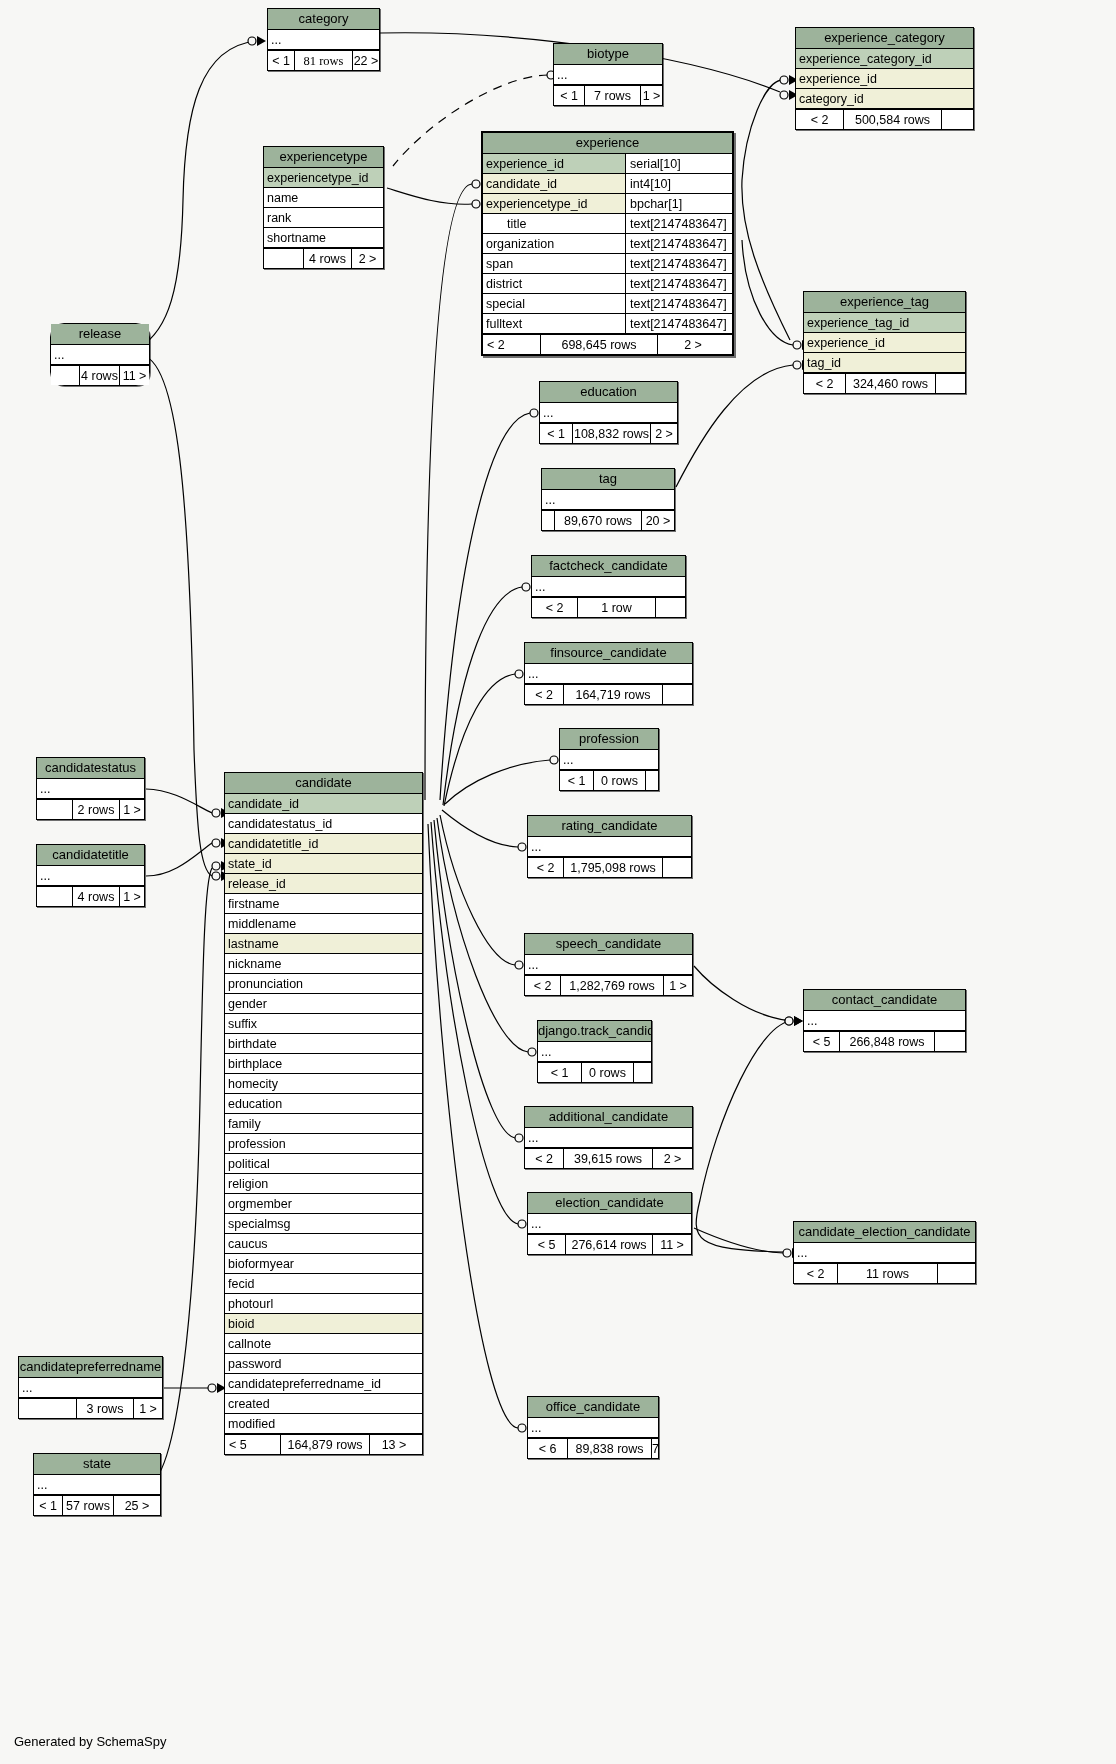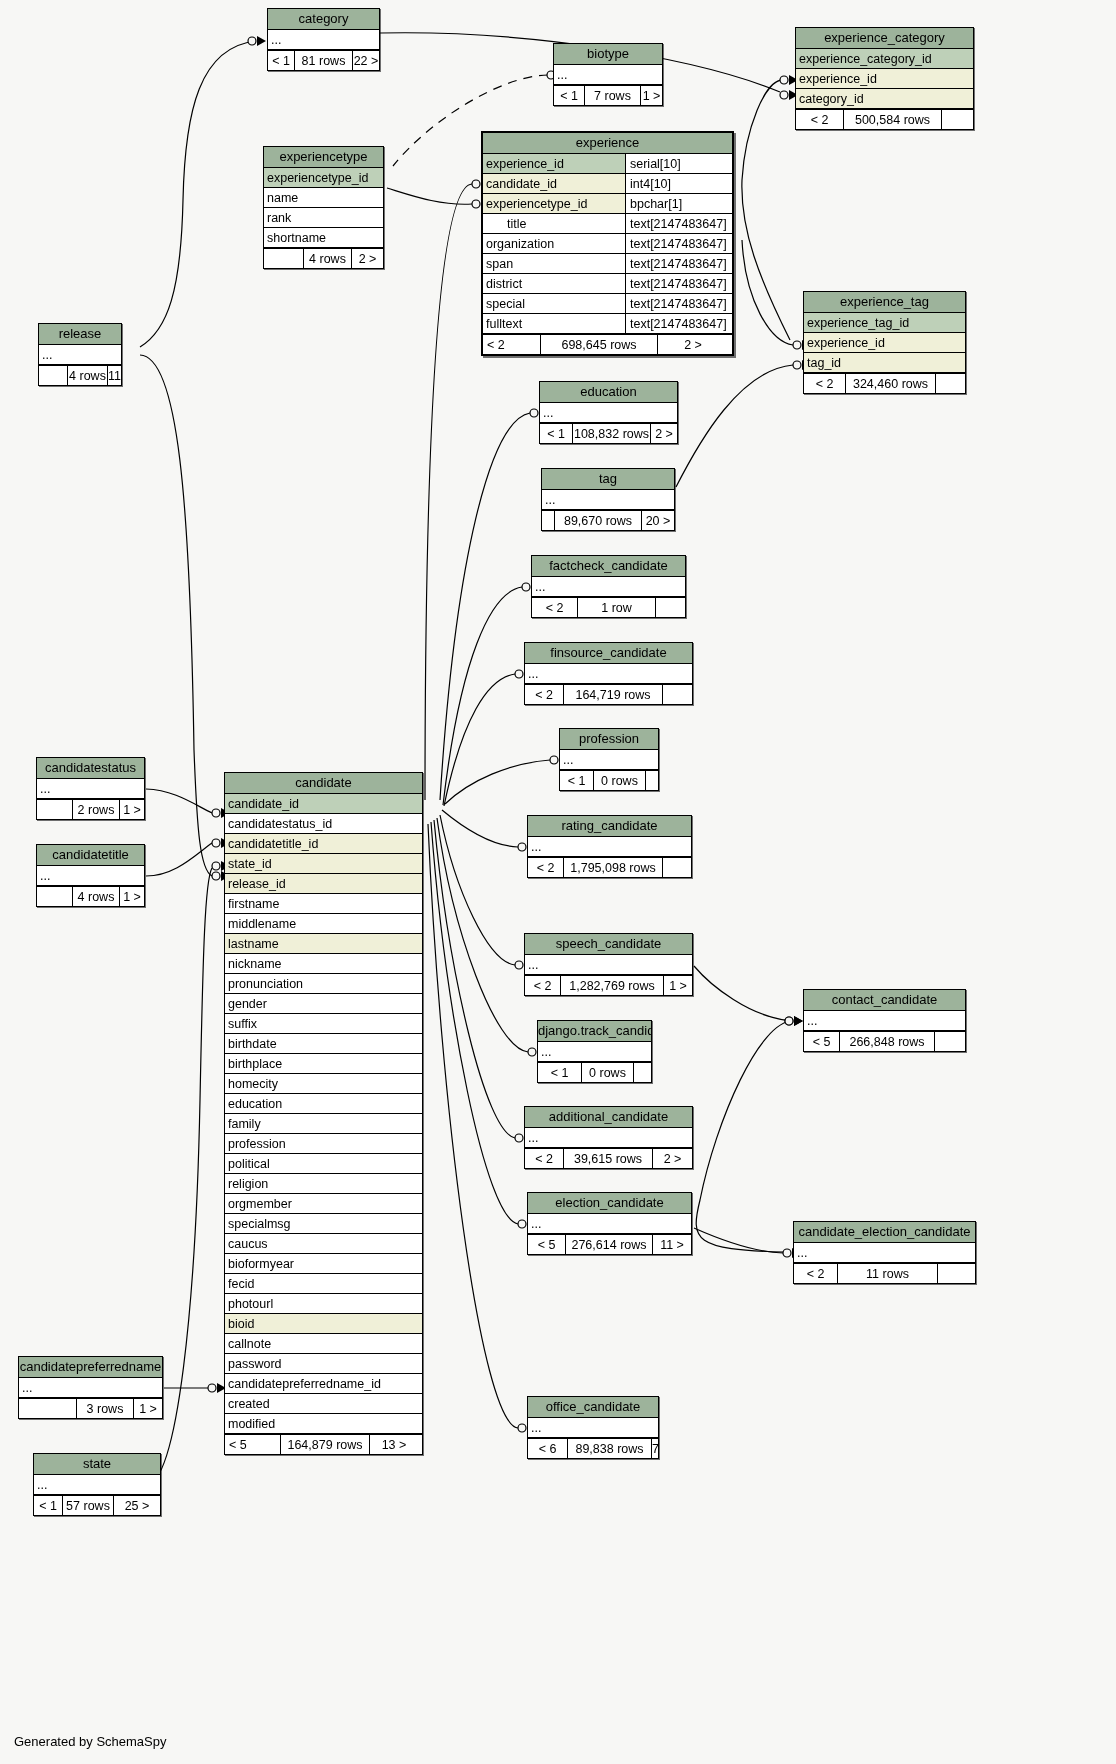--- a/index.html
+++ b/index.html
@@ -171,21 +171,21 @@
       <path d="M 217,1383 L 226,1388 L 217,1393 Z" fill="#000000"></path>
     </svg>
   <div id="tables-layer">
       <div class="tbl" style="left: 267px; top: 8px; width: 113px;">
         <div class="title">category</div>
         <div class="rowline">
           <div class="cname plain ell">...</div>
         </div>
         <div class="foot">
           <div class="fc c" style="flex: 0 0 27px;">&lt; 1</div>
-          <div class="fc c" style="flex: 0 0 58px;">81 rows</div>
+          <div class="fc c" style="flex: 0 0 58px; font-family: Liberation Serif, serif;">81 rows</div>
           <div class="fc c" style="flex: 1 1 auto;">22 &gt;</div>
         </div>
       </div>
       <div class="tbl" style="left: 553px; top: 43px; width: 110px;">
         <div class="title">biotype</div>
         <div class="rowline">
           <div class="cname plain ell">...</div>
         </div>
         <div class="foot">
           <div class="fc c" style="flex: 0 0 31px;">&lt; 1</div>
@@ -284,21 +284,21 @@
         </div>
         <div class="rowline">
           <div class="cname fk">tag_id</div>
         </div>
         <div class="foot">
           <div class="fc c" style="flex: 0 0 42px;">&lt; 2</div>
           <div class="fc c" style="flex: 0 0 90px;">324,460 rows</div>
           <div class="fc c" style="flex: 1 1 auto;"></div>
         </div>
       </div>
-      <div class="tbl" style="left: 38px; top: 323px; width: 84px;">
+      <div class="tbl" style="left: 50px; top: 323px; width: 100px; border-radius: 14px;">
         <div class="title">release</div>
         <div class="rowline">
           <div class="cname plain ell">...</div>
         </div>
         <div class="foot">
           <div class="fc c" style="flex: 0 0 29px;"></div>
           <div class="fc c" style="flex: 0 0 40px;">4 rows</div>
           <div class="fc c" style="flex: 1 1 auto;">11 &gt;</div>
         </div>
       </div>

